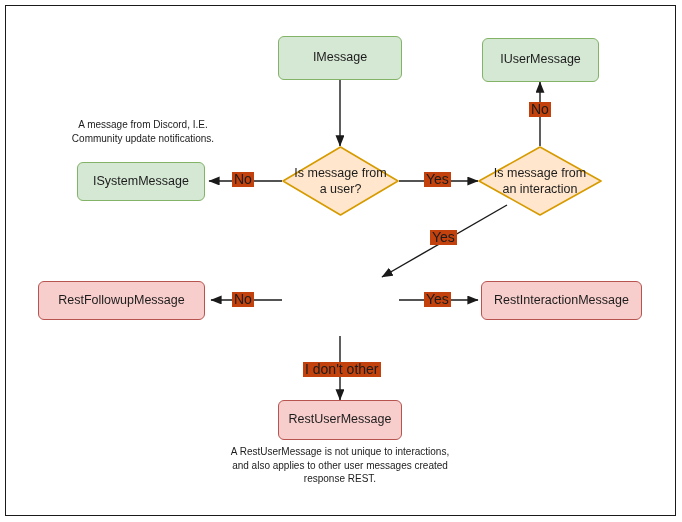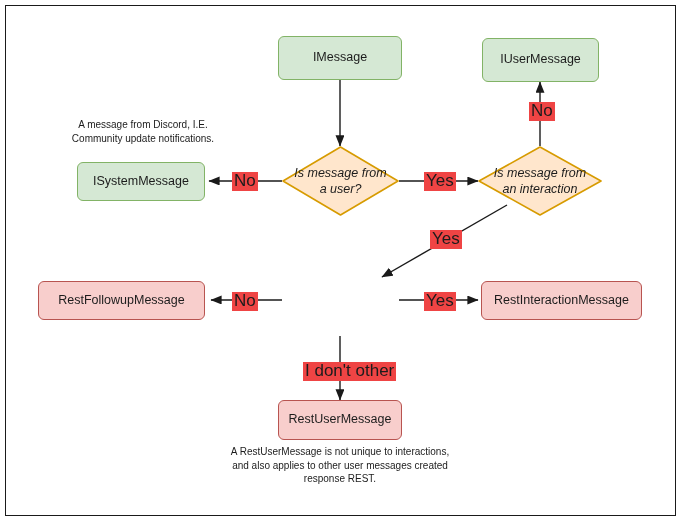--- a/index.html
+++ b/index.html
@@ -52,21 +52,20 @@
   .node.green {
     background: #d5e8d4;
     border: 1px solid #82b366;
   }
   .node.pink {
     background: #f8cecc;
     border: 1px solid #b85450;
   }
   .diamond-wrap {
     position: absolute;
-    font-style: italic;
   }
   .diamond-wrap svg {
     position: absolute;
     left: 0;
     top: 0;
   }
   .diamond-label {
     position: absolute;
     left: 0;
     top: 0;
@@ -82,23 +81,23 @@
   }
   .note {
     position: absolute;
     text-align: center;
     font-size: 10px;
     color: #1c1c1c;
     line-height: 1.35;
   }
   .edge-label {
     position: absolute;
-    font-size: 17px;
-    color: #1c1c1c;
-    background: #ef4444;
+    font-size: 14px;
+    color: #1c1c1c;
+    background: #c2410c;
     padding: 0 2px;
     white-space: nowrap;
     line-height: 1.1;
   }
 </style>
 </head>
 <body>
 
 <div id="canvas">
 

